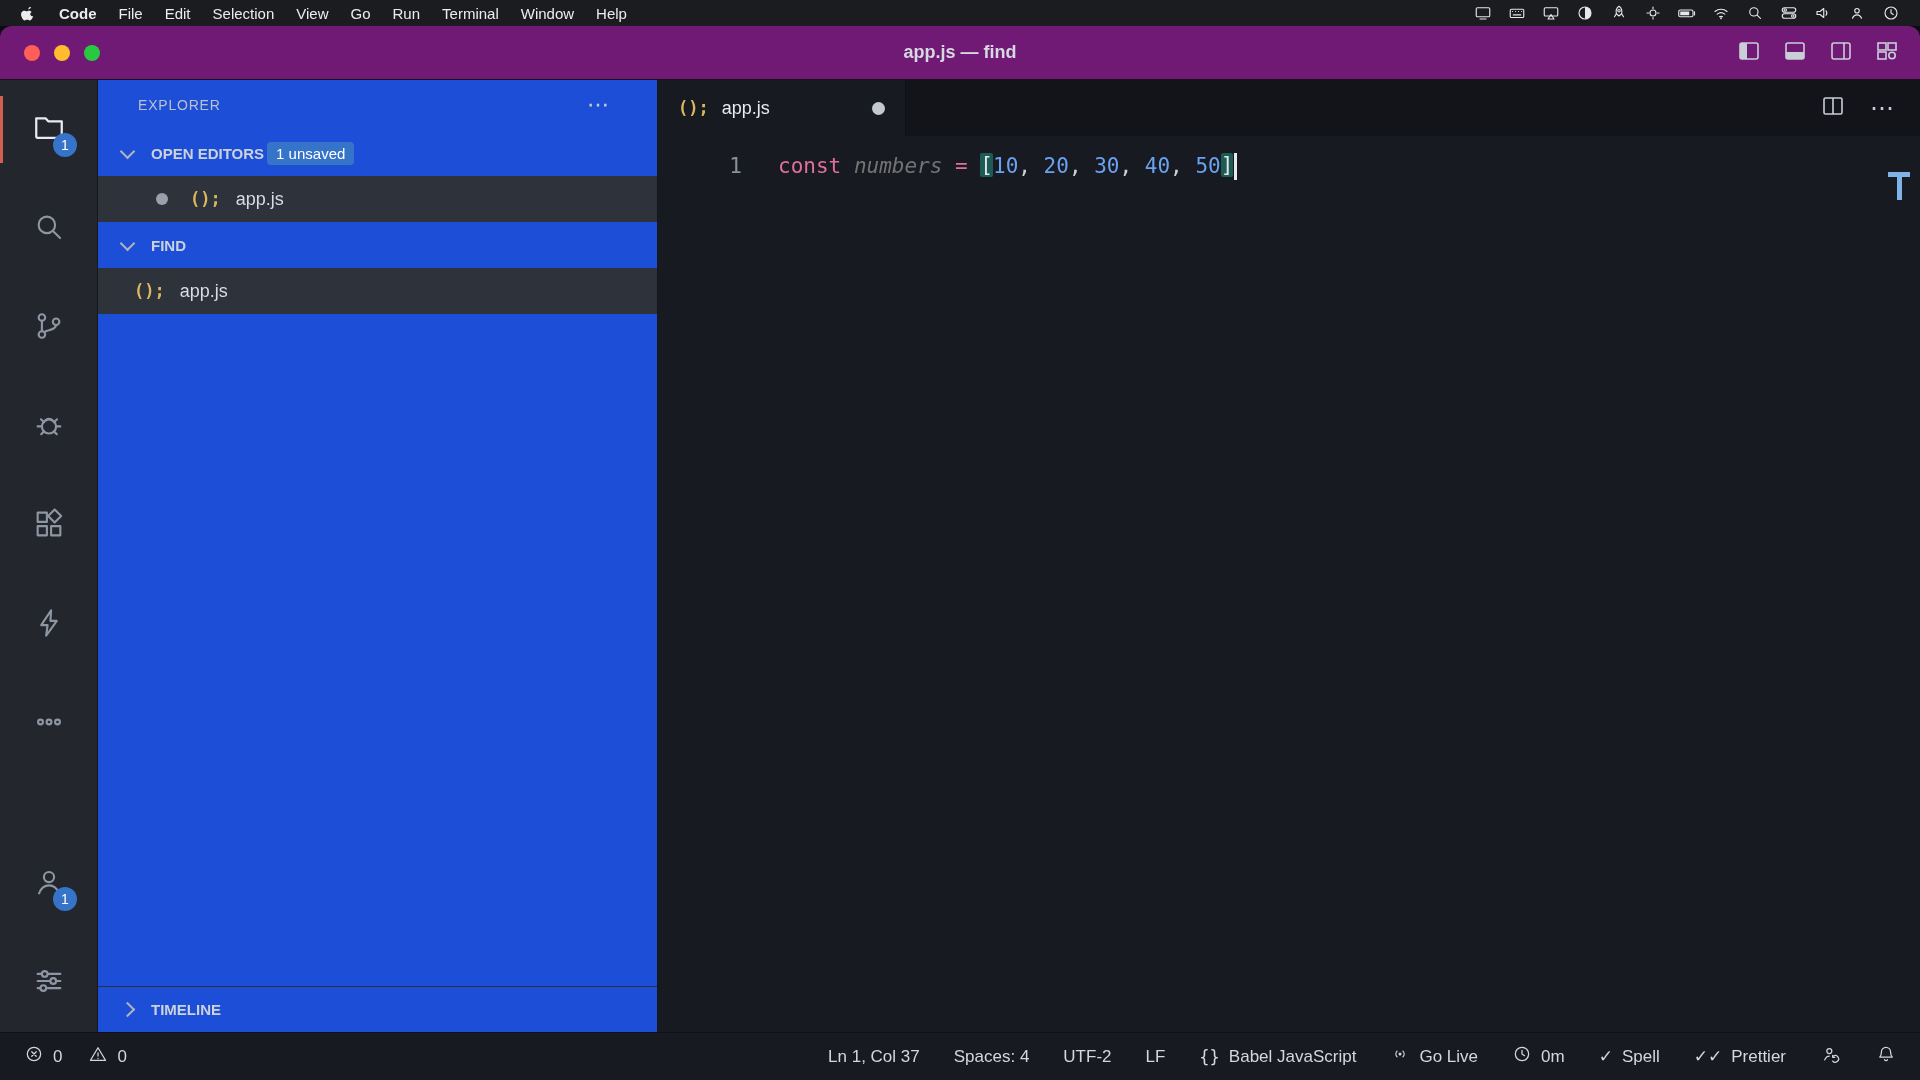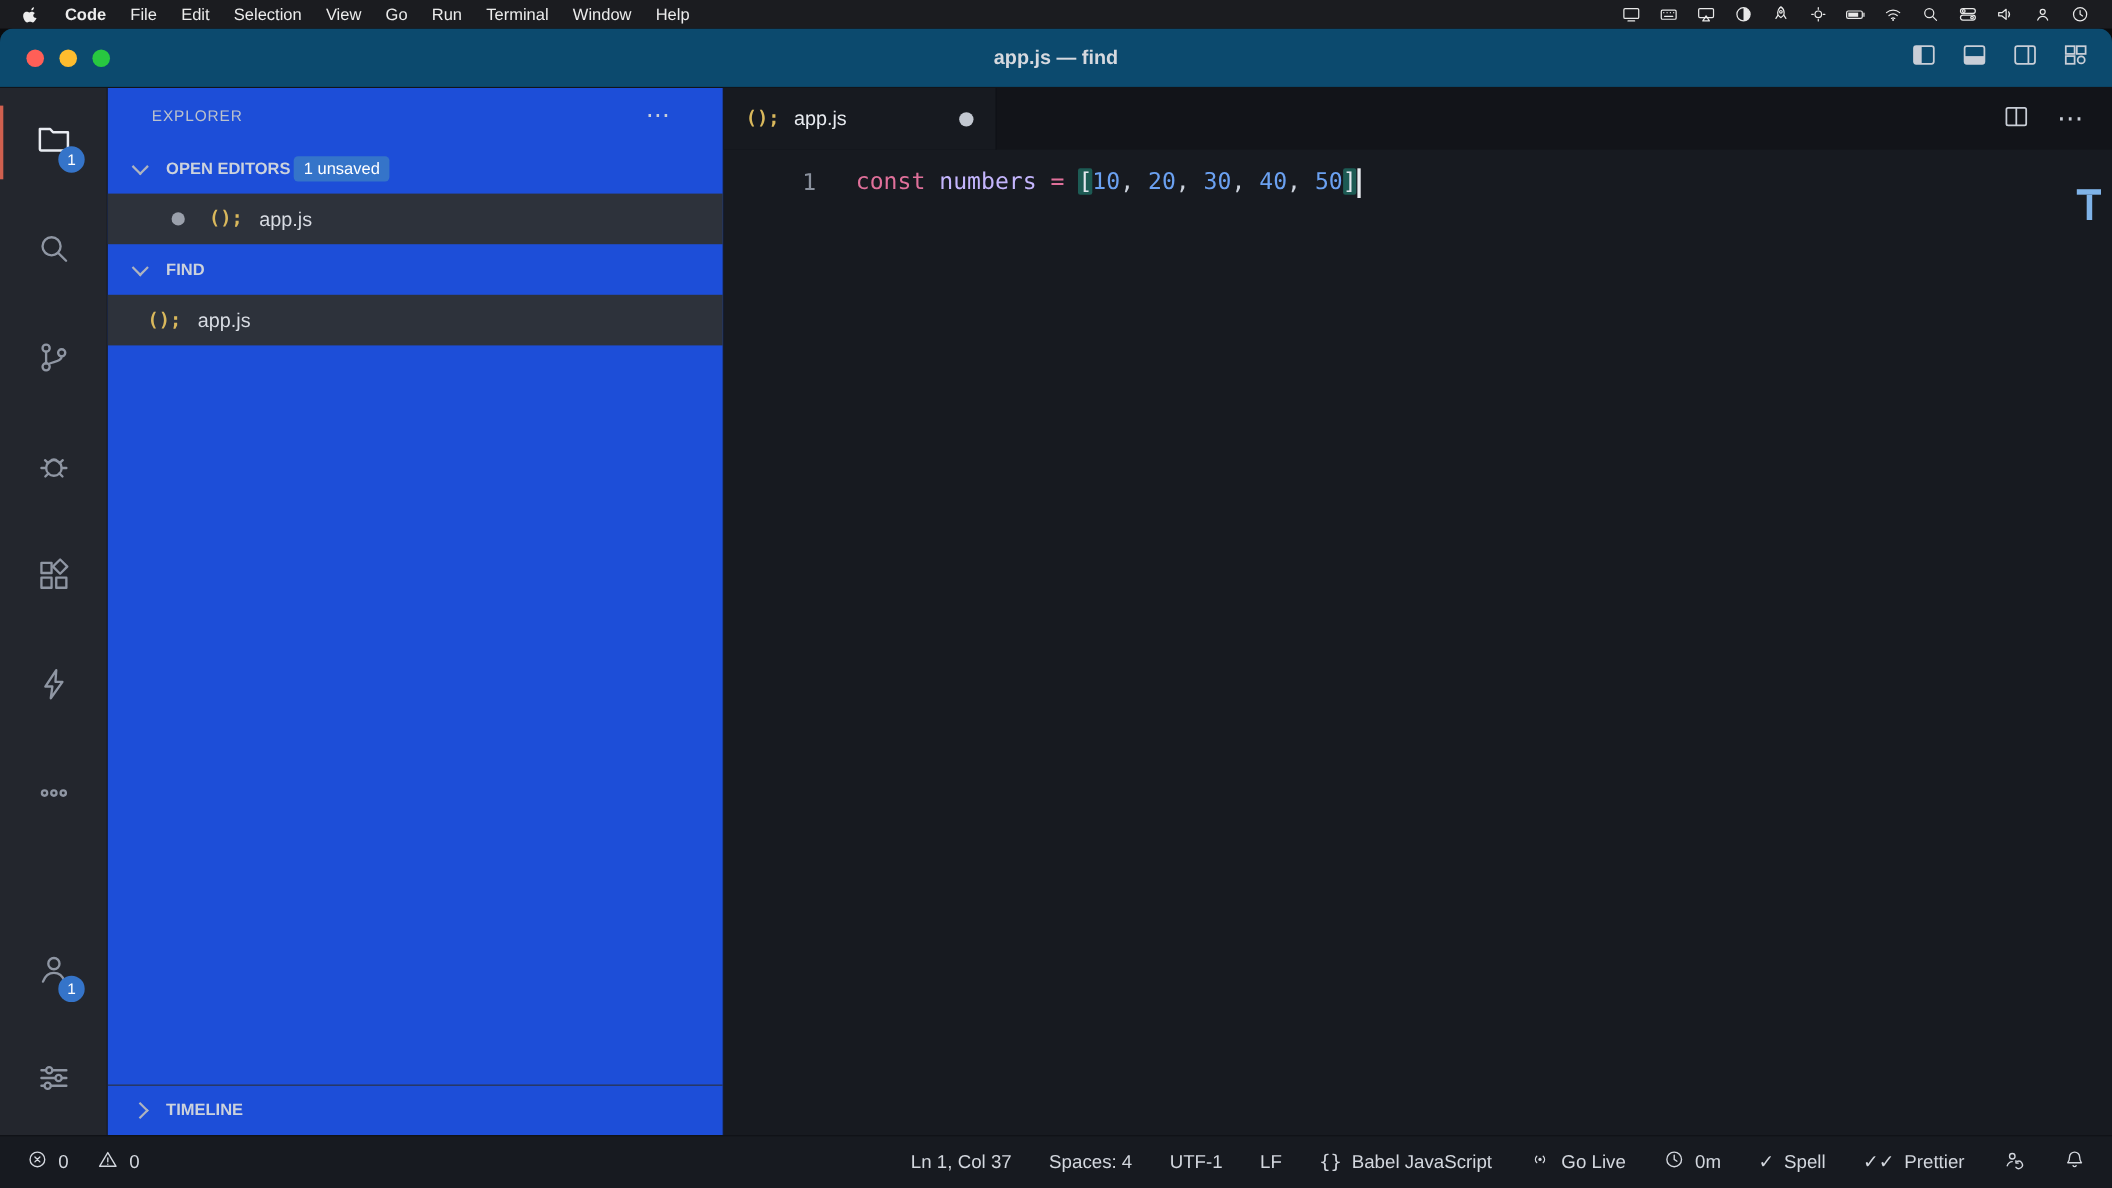--- a/index.html
+++ b/index.html
@@ -12,21 +12,21 @@
   .apple-wrap { padding: 0 12px 0 4px; display: flex; align-items: center; }
   .menu-item { padding: 0 11px; height: 26px; display: flex; align-items: center; cursor: default; }
   .menu-item.app { font-weight: 700; }
   .menu-right { margin-left: auto; display: flex; align-items: center; gap: 8px; }
   .mi { width: 26px; height: 24px; display: flex; align-items: center; justify-content: center; color: #e8e8e8; }
   .mi svg { stroke: currentColor; fill: none; stroke-width: 1.5; stroke-linecap: round; stroke-linejoin: round; }
 
   
   .window { position: absolute; top: 26px; left: 0; right: 0; bottom: 0; background: #171a20; border-radius: 12px 12px 0 0; overflow: hidden; display: flex; flex-direction: column; }
 
-  .titlebar { height: 54px; background: #0c4a6e; position: relative; display: flex; align-items: center; flex: 0 0 auto; border-bottom: 1px solid #121419; }
+  .titlebar { height: 54px; background: #701a75; position: relative; display: flex; align-items: center; flex: 0 0 auto; border-bottom: 1px solid #121419; }
   .traffic { position: absolute; left: 24px; top: 0; height: 100%; display: flex; align-items: center; gap: 14px; }
   .tdot { width: 16px; height: 16px; border-radius: 50%; }
   .t-close { background: #ff5f57; } .t-min { background: #febc2e; } .t-max { background: #28c840; }
   .win-title { margin: 0 auto; font-size: 18px; color: #d6d9df; font-weight: 600; }
   .layout-btns { position: absolute; right: 20px; top: 0; height: 100%; display: flex; align-items: center; gap: 20px; color: #c9ced7; }
   .layout-btns svg { stroke: currentColor; fill: none; stroke-width: 1.6; }
 
   .main { flex: 1; display: flex; min-height: 0; }
 
   
@@ -65,21 +65,21 @@
   .tab-dot { width: 13px; height: 13px; border-radius: 50%; background: #c3c8d1; margin-left: auto; }
   .editor-actions { margin-left: auto; display: flex; align-items: center; gap: 24px; padding-right: 24px; color: #c9ced7; }
   .editor-actions svg { stroke: currentColor; fill: none; stroke-width: 1.6; }
   .ellipsis-glyph { font-size: 24px; letter-spacing: 2px; line-height: 10px; cursor: pointer; }
 
   .code-area { flex: 1; position: relative; font-family: "DejaVu Sans Mono", monospace; font-size: 21px; }
   .code-line-row { display: flex; align-items: center; height: 46px; padding-top: 14px; }
   .gutter { width: 120px; text-align: right; padding-right: 36px; color: #8a919d; flex: 0 0 auto; }
   .code-line { white-space: pre; color: #d6dae1; }
   .tok-keyword  { color: #e0709a; }
-  .tok-variable { color: #c4b5fd; }
+  .tok-variable { color: #737373; font-style: italic; }
   .tok-operator { color: #e0709a; }
   .tok-number   { color: #6ba1f1; }
   .tok-plain    { color: #ccd2dc; }
   .tok-bracket  { color: #e2e7ee; background: #1d5b54; border-radius: 2px; }
   .cursor { display: inline-block; width: 3px; height: 27px; background: #e7eaee; vertical-align: middle; margin-left: 1px; }
   .overview-mark { position: absolute; top: 36px; right: 10px; width: 22px; height: 28px; }
   .overview-mark .h { position: absolute; top: 0; left: 0; width: 22px; height: 5px; background: #7fb3e8; }
   .overview-mark .v { position: absolute; top: 5px; left: 9px; width: 5px; height: 23px; background: #7fb3e8; }
 
   
@@ -378,21 +378,21 @@
           <span><svg width="20" height="20" viewBox="0 0 24 24">
                 <path d="M12 4.5L21 19.5H3z"></path>
                 <path d="M12 10.5v4M12 17.2v.2"></path>
               </svg></span>
           <span>0</span>
         </span>
       </div>
       <div class="sb-right">
         <span class="st-item">Ln 1, Col 37</span>
         <span class="st-item">Spaces: 4</span>
-        <span class="st-item">UTF-1</span>
+        <span class="st-item">UTF-2</span>
         <span class="st-item">LF</span>
         <span class="st-item">
           <span class="braces">{}</span>
           <span>Babel JavaScript</span>
         </span>
         <span class="st-item">
           <span><svg width="20" height="20" viewBox="0 0 24 24">
                 <circle cx="12" cy="12" r="1.8" fill="currentColor" stroke="none"></circle>
                 <path d="M8.5 8.5a5 5 0 0 0 0 7M15.5 8.5a5 5 0 0 1 0 7"></path>
               </svg></span>

